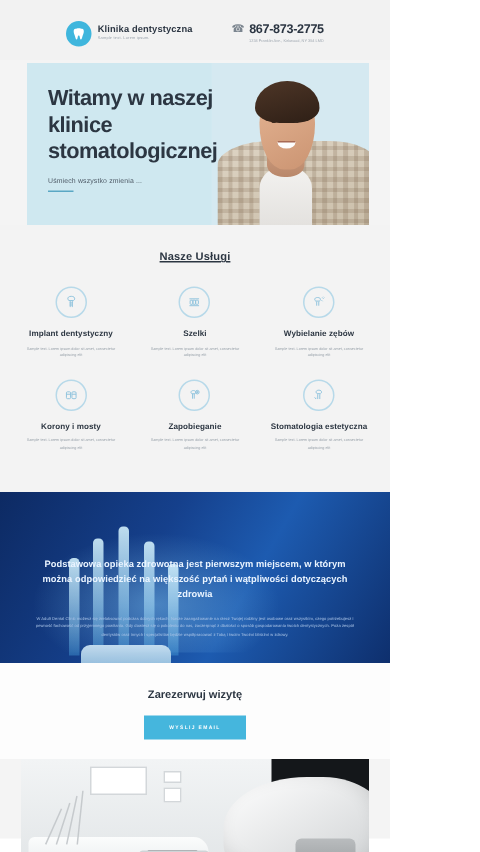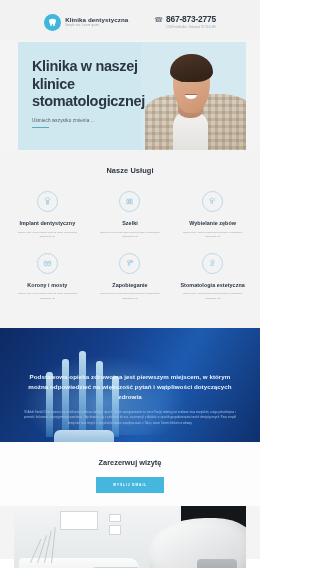--- a/index.html
+++ b/index.html
@@ -98,21 +98,21 @@
   .ph-smile {
     position:absolute; left:42%; width:11%; top:48%; height:4.5%;
     background:#fdfdfd; border-radius: 0 0 60% 60% / 0 0 100% 100%;
     border-top: 1px solid #a76a55;
   }
 
   
   .services { background: #f3f3f3; padding: 16px 0 14px; }
   .section-title {
     text-align: center; font-size: 7.4px; font-weight: bold;
-    color: #2c3642; letter-spacing: .1px; margin-bottom: 16px;
+    color: #2c3642; letter-spacing: .1px; margin-bottom: 16px; text-decoration: underline;
   }
   .svc-grid { display: flex; flex-wrap: wrap; padding: 0 6px; }
   .svc { width: 33.333%; text-align: center; padding: 0 4px; margin-bottom: 13px; }
   .svc-ring {
     width: 21px; height: 21px; border-radius: 50%;
     border: 1px solid #b7d9e9; margin: 0 auto 8px;
     display: flex; align-items: center; justify-content: center;
     color: #8fc3dd;
   }
   .svc-ring svg { display:block; }
@@ -224,21 +224,21 @@
       <div class="phone-row">
         <span class="phone-icon">☎</span>
         <span class="phone-num">867-873-2775</span>
       </div>
       <div class="addr">1234 Franklin Ave., Kirkwood, NY 354 LMD</div>
     </div>
   </div>
 
   <div class="hero">
     <div class="hero-copy">
-      <div class="hero-title">Klinika w naszej klinice stomatologicznej</div>
+      <div class="hero-title">Witamy w naszej klinice stomatologicznej</div>
       <div class="hero-sub">Uśmiech wszystko zmienia ...</div>
       <div class="hero-rule"></div>
     </div>
     <div class="hero-photo">
       <div class="ph-bg"></div>
       <div class="ph-shirt"></div>
       <div class="ph-tee"></div>
       <div class="ph-neck"></div>
       <div class="ph-head"></div>
       <div class="ph-hair"></div>

